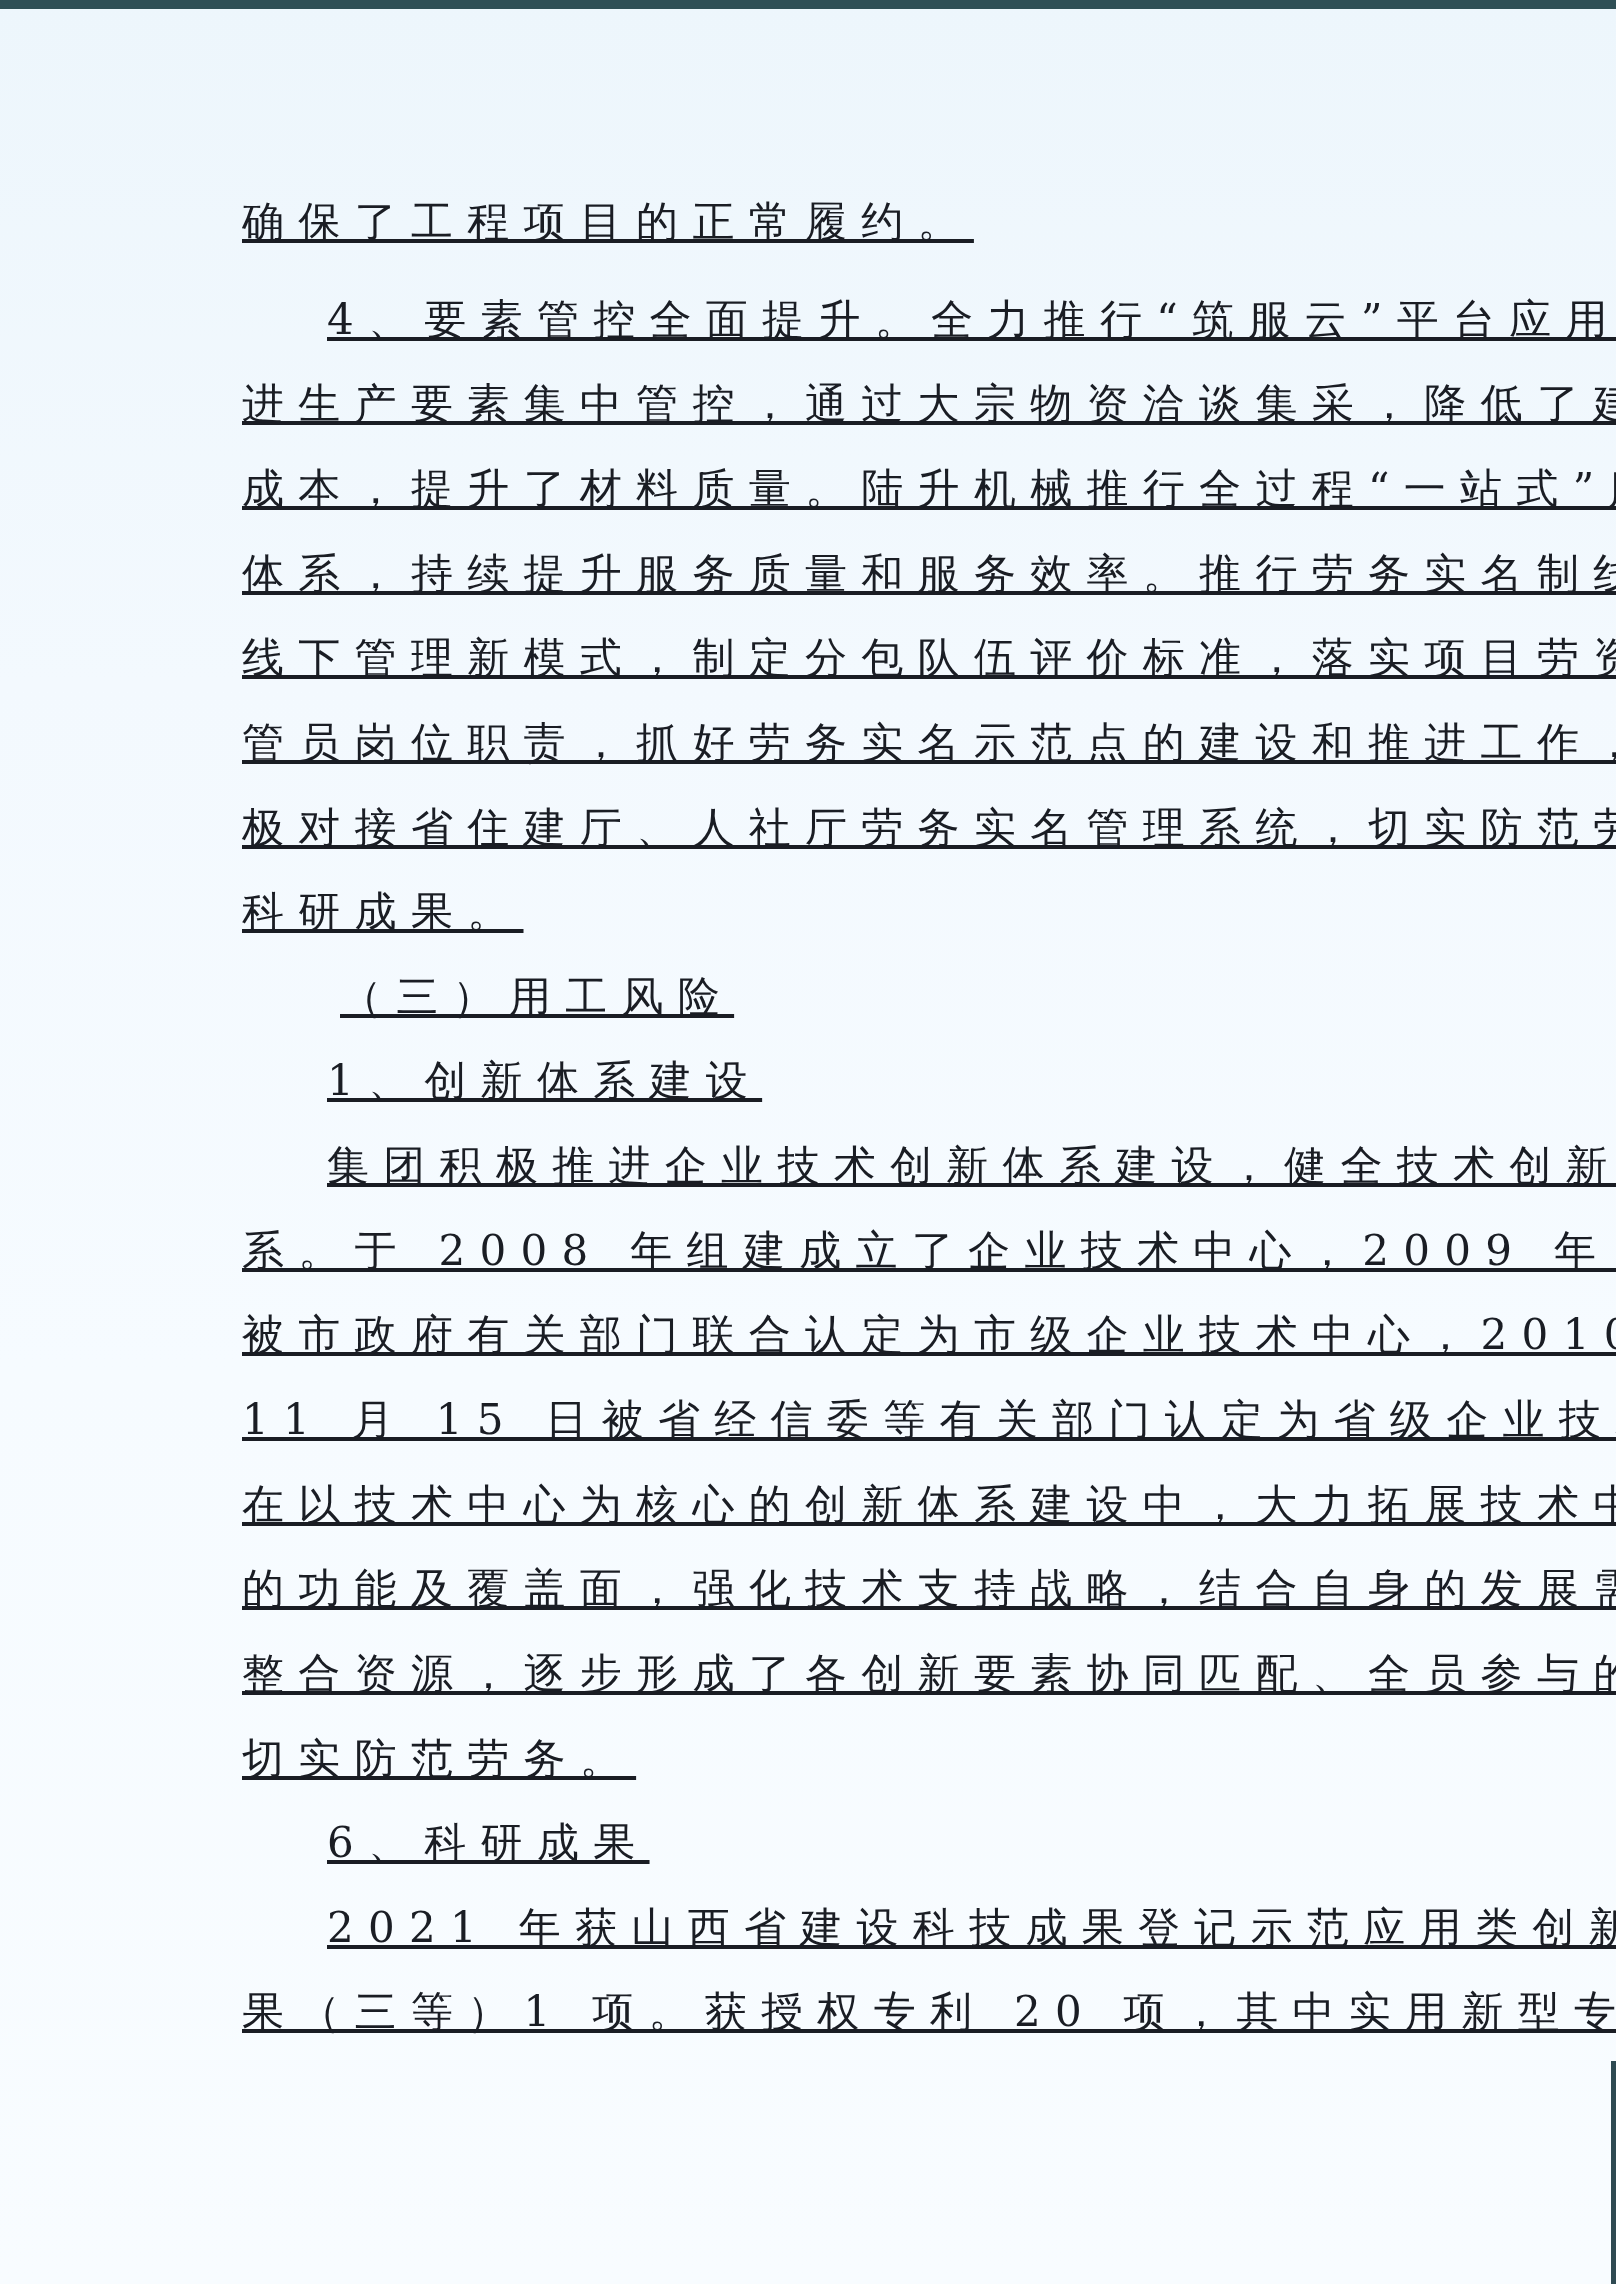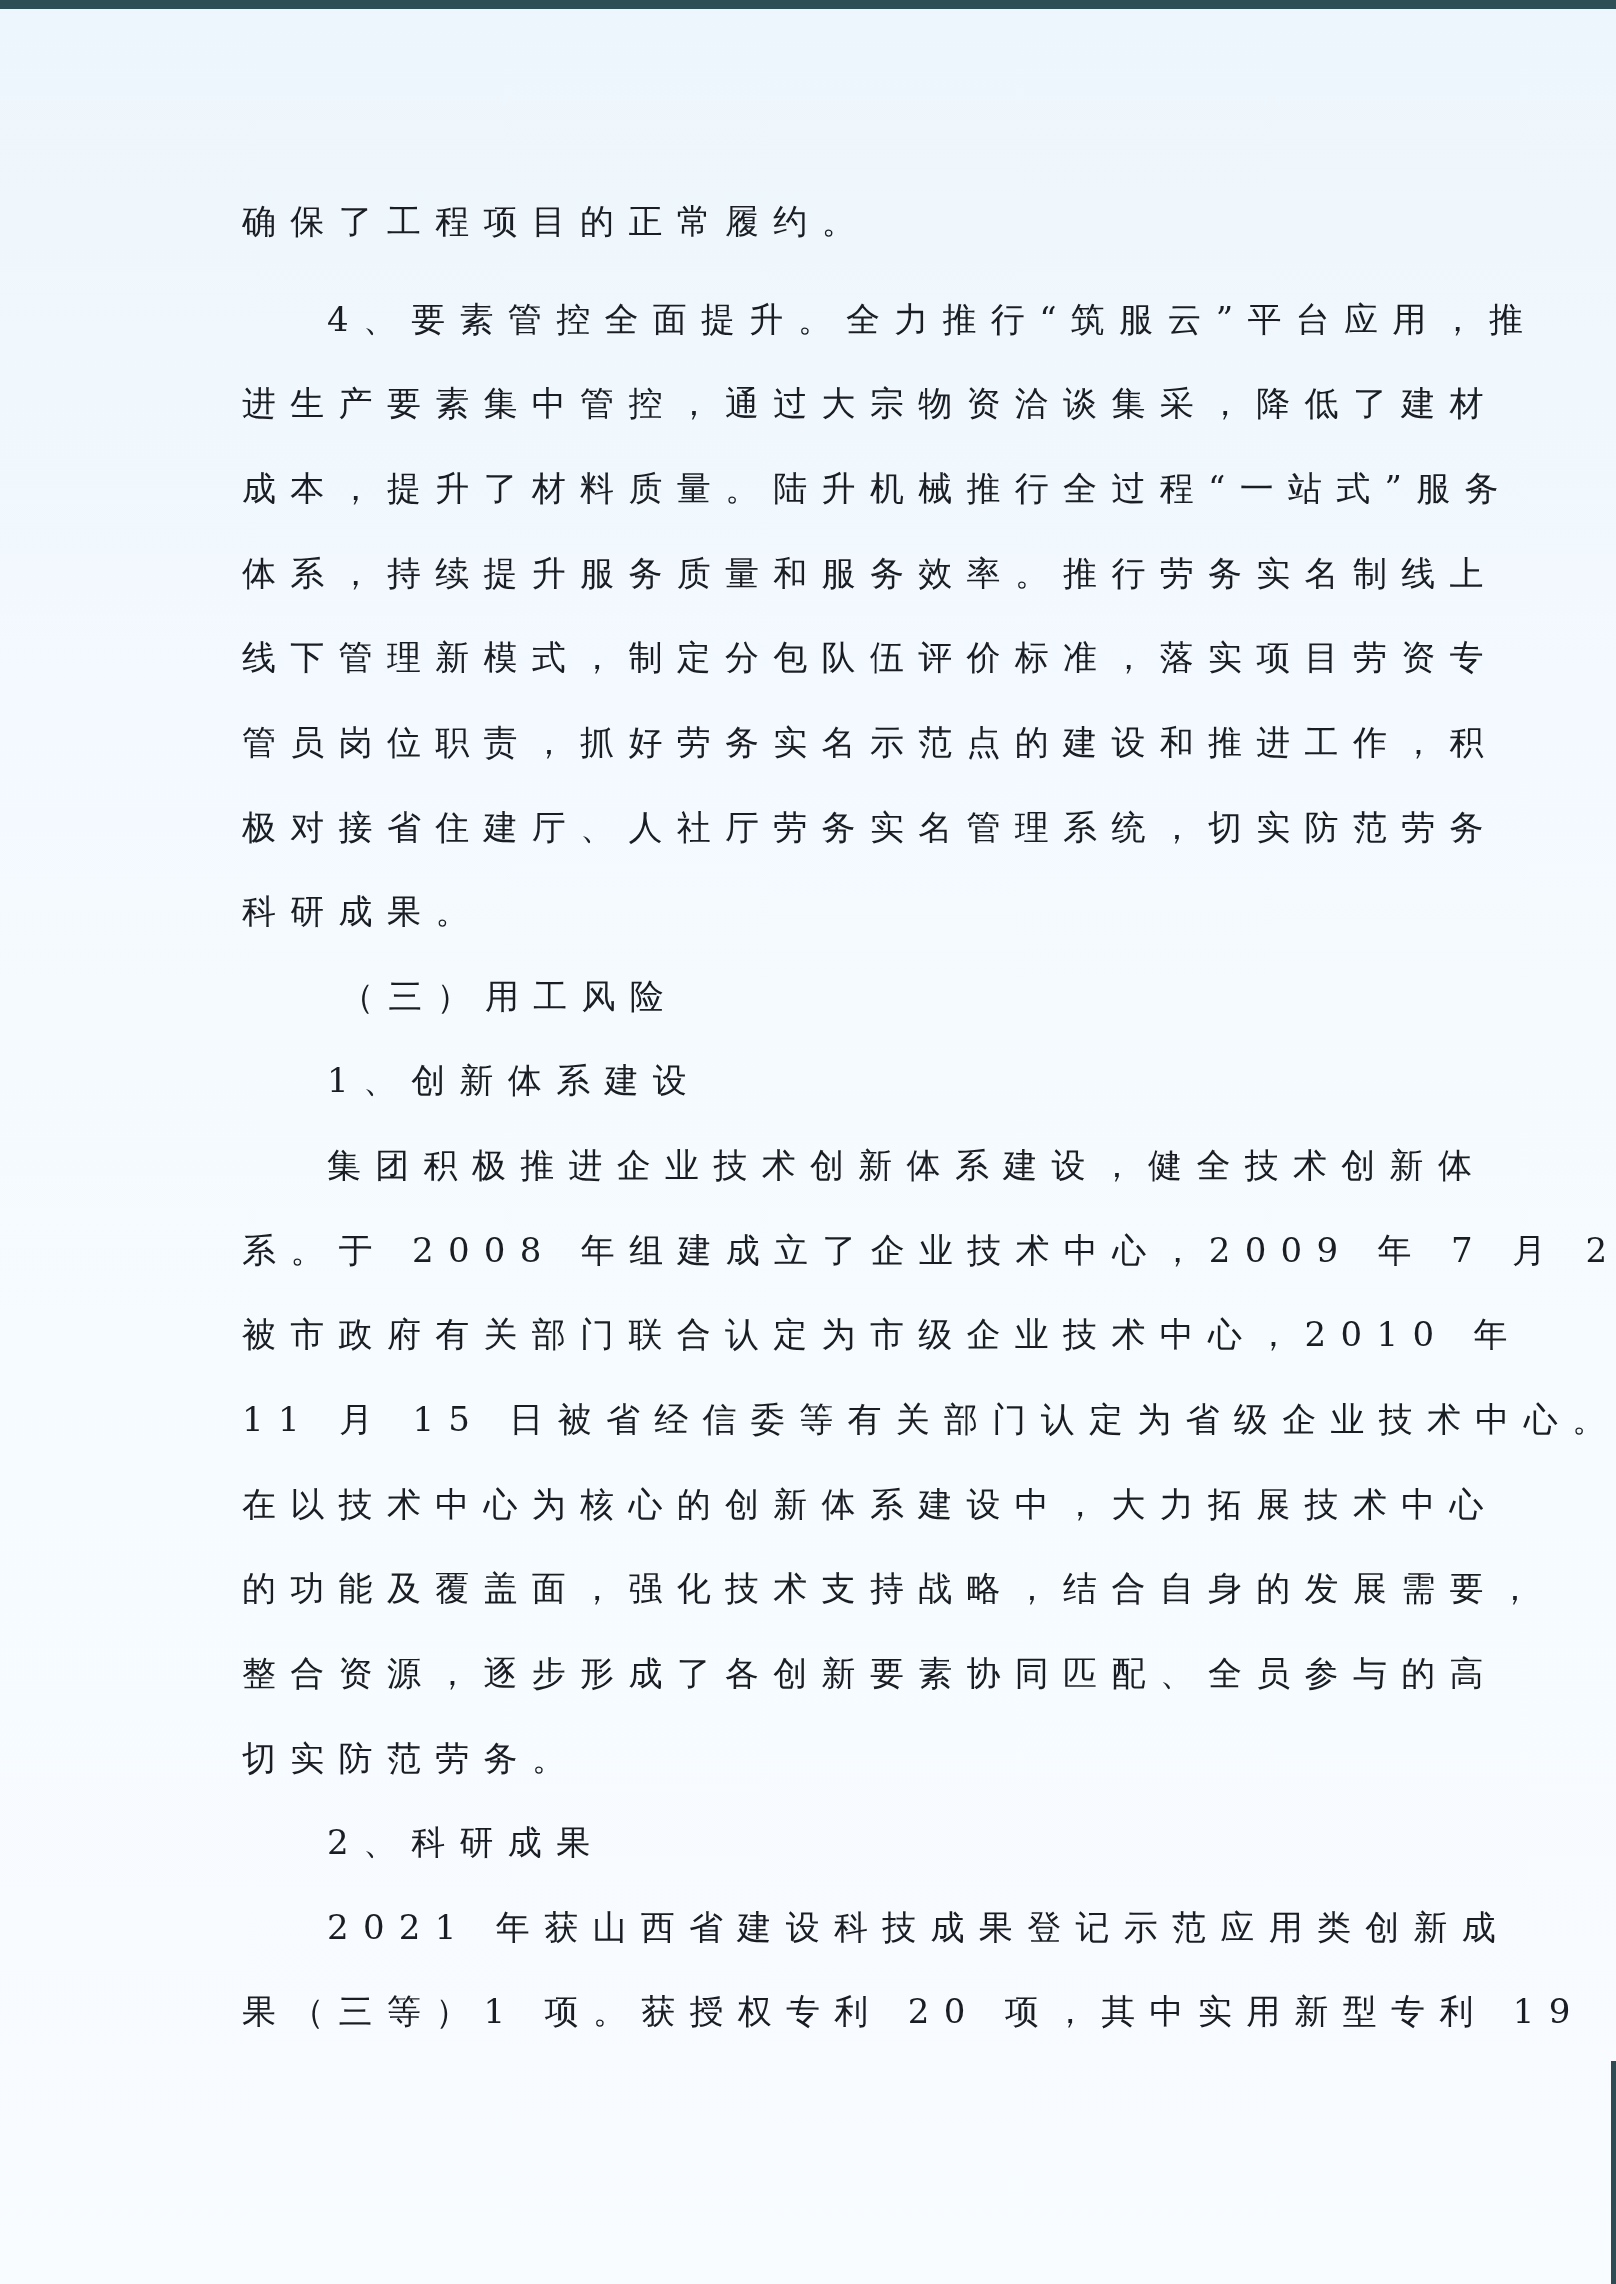--- a/index.html
+++ b/index.html
@@ -39,23 +39,24 @@
     .content {
       position: absolute;
       left: 242px;
       top: 189px;
       width: 1152px;
     }
     .line {
       position: absolute;
       left: 0;
       white-space: nowrap;
-      font-size: 34px;
+      font-size: 42px;
       line-height: 65px;
       letter-spacing: 14.3px;
+      text-decoration: underline;
     }
     .indent { left: 85px; }
     .indent-h { left: 98px; }
   </style>
 </head>
 <body>
 
 <div class="page-bg"></div>
 <div class="top-edge"></div>
 <div class="right-edge"></div>
@@ -73,17 +74,17 @@
   <div class="line indent-h" style="top:775px;">（三）用工风险</div>
   <div class="line indent" style="top:859px;">1、创新体系建设</div>
   <div class="line indent" style="top:944px;">集团积极推进企业技术创新体系建设，健全技术创新体</div>
   <div class="line" style="top:1029px;">系。于 2008 年组建成立了企业技术中心，2009 年 7 月 29 日</div>
   <div class="line" style="top:1113px;">被市政府有关部门联合认定为市级企业技术中心，2010 年</div>
   <div class="line" style="top:1198px;">11 月 15 日被省经信委等有关部门认定为省级企业技术中心。</div>
   <div class="line" style="top:1283px;">在以技术中心为核心的创新体系建设中，大力拓展技术中心</div>
   <div class="line" style="top:1367px;">的功能及覆盖面，强化技术支持战略，结合自身的发展需要，</div>
   <div class="line" style="top:1452px;">整合资源，逐步形成了各创新要素协同匹配、全员参与的高</div>
   <div class="line" style="top:1537px;">切实防范劳务。</div>
-  <div class="line indent" style="top:1621px;">2、科研成果</div>
+  <div class="line indent" style="top:1621px;">6、科研成果</div>
   <div class="line indent" style="top:1706px;">2021 年获山西省建设科技成果登记示范应用类创新成</div>
   <div class="line" style="top:1790px;">果（三等）1 项。获授权专利 20 项，其中实用新型专利 19</div>
 </div>
 
 
 </body></html>

